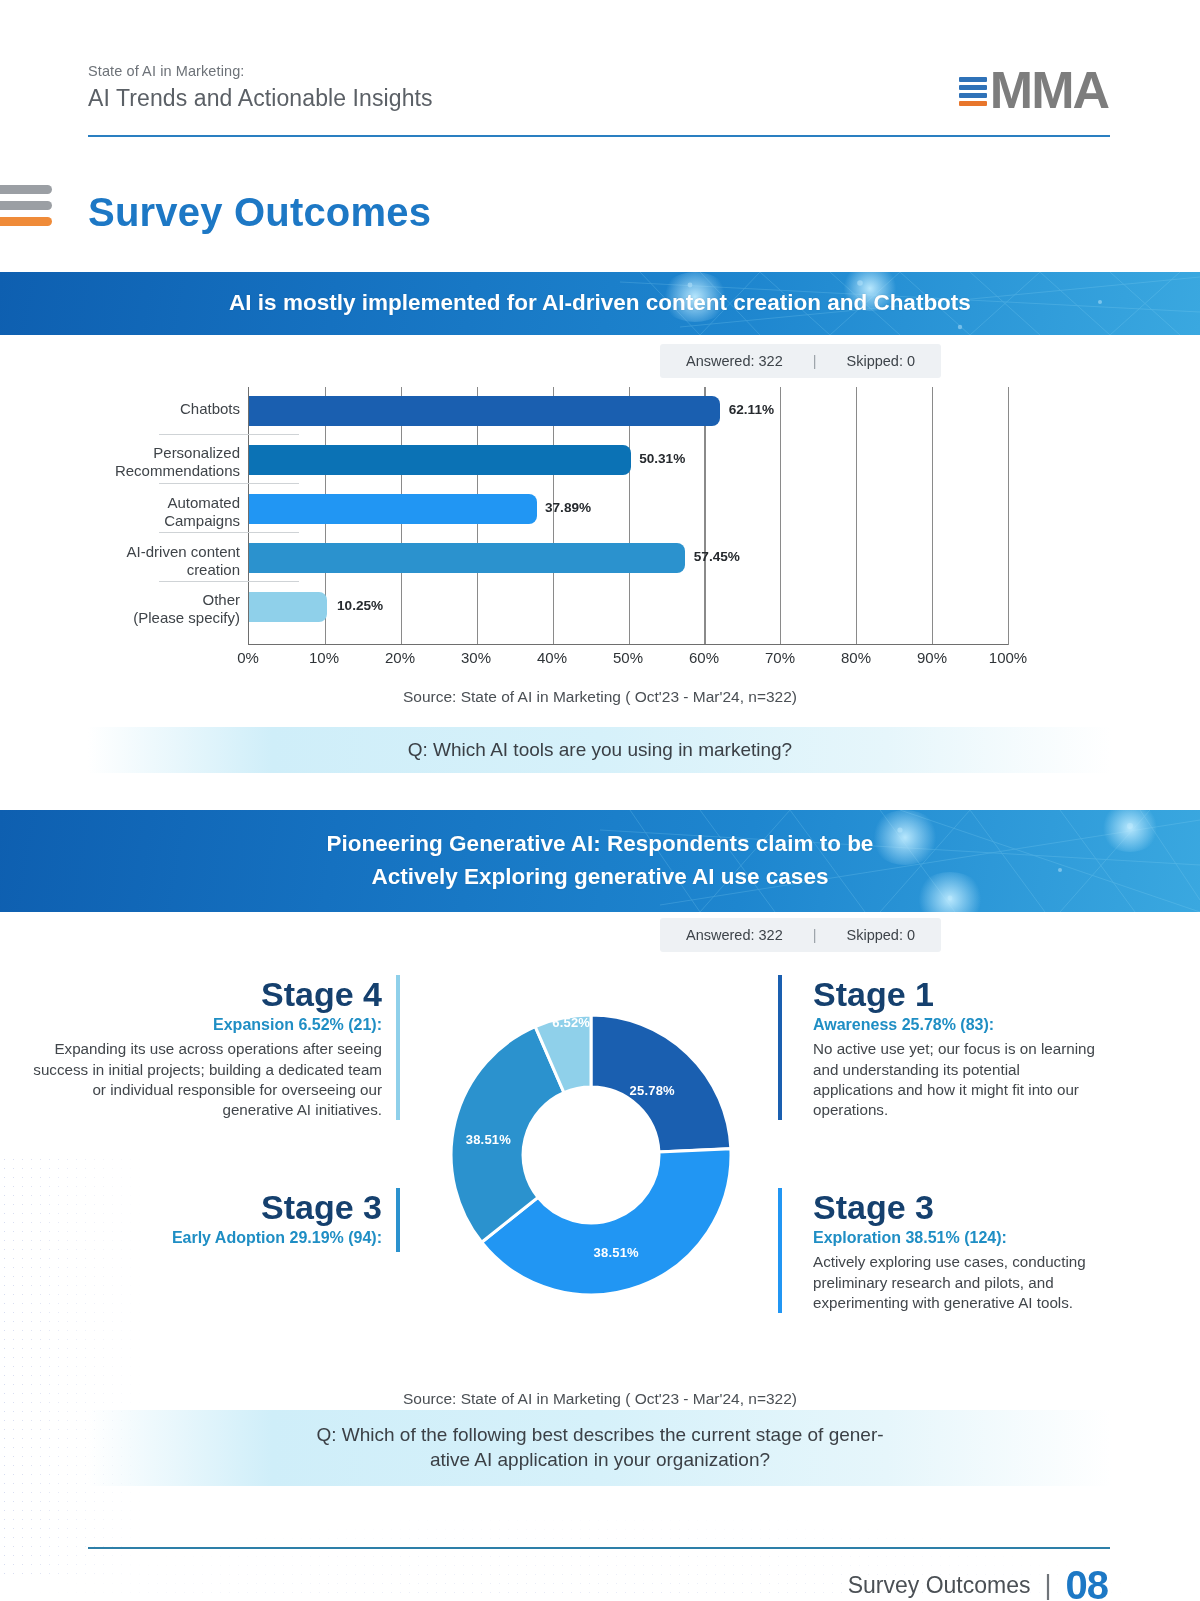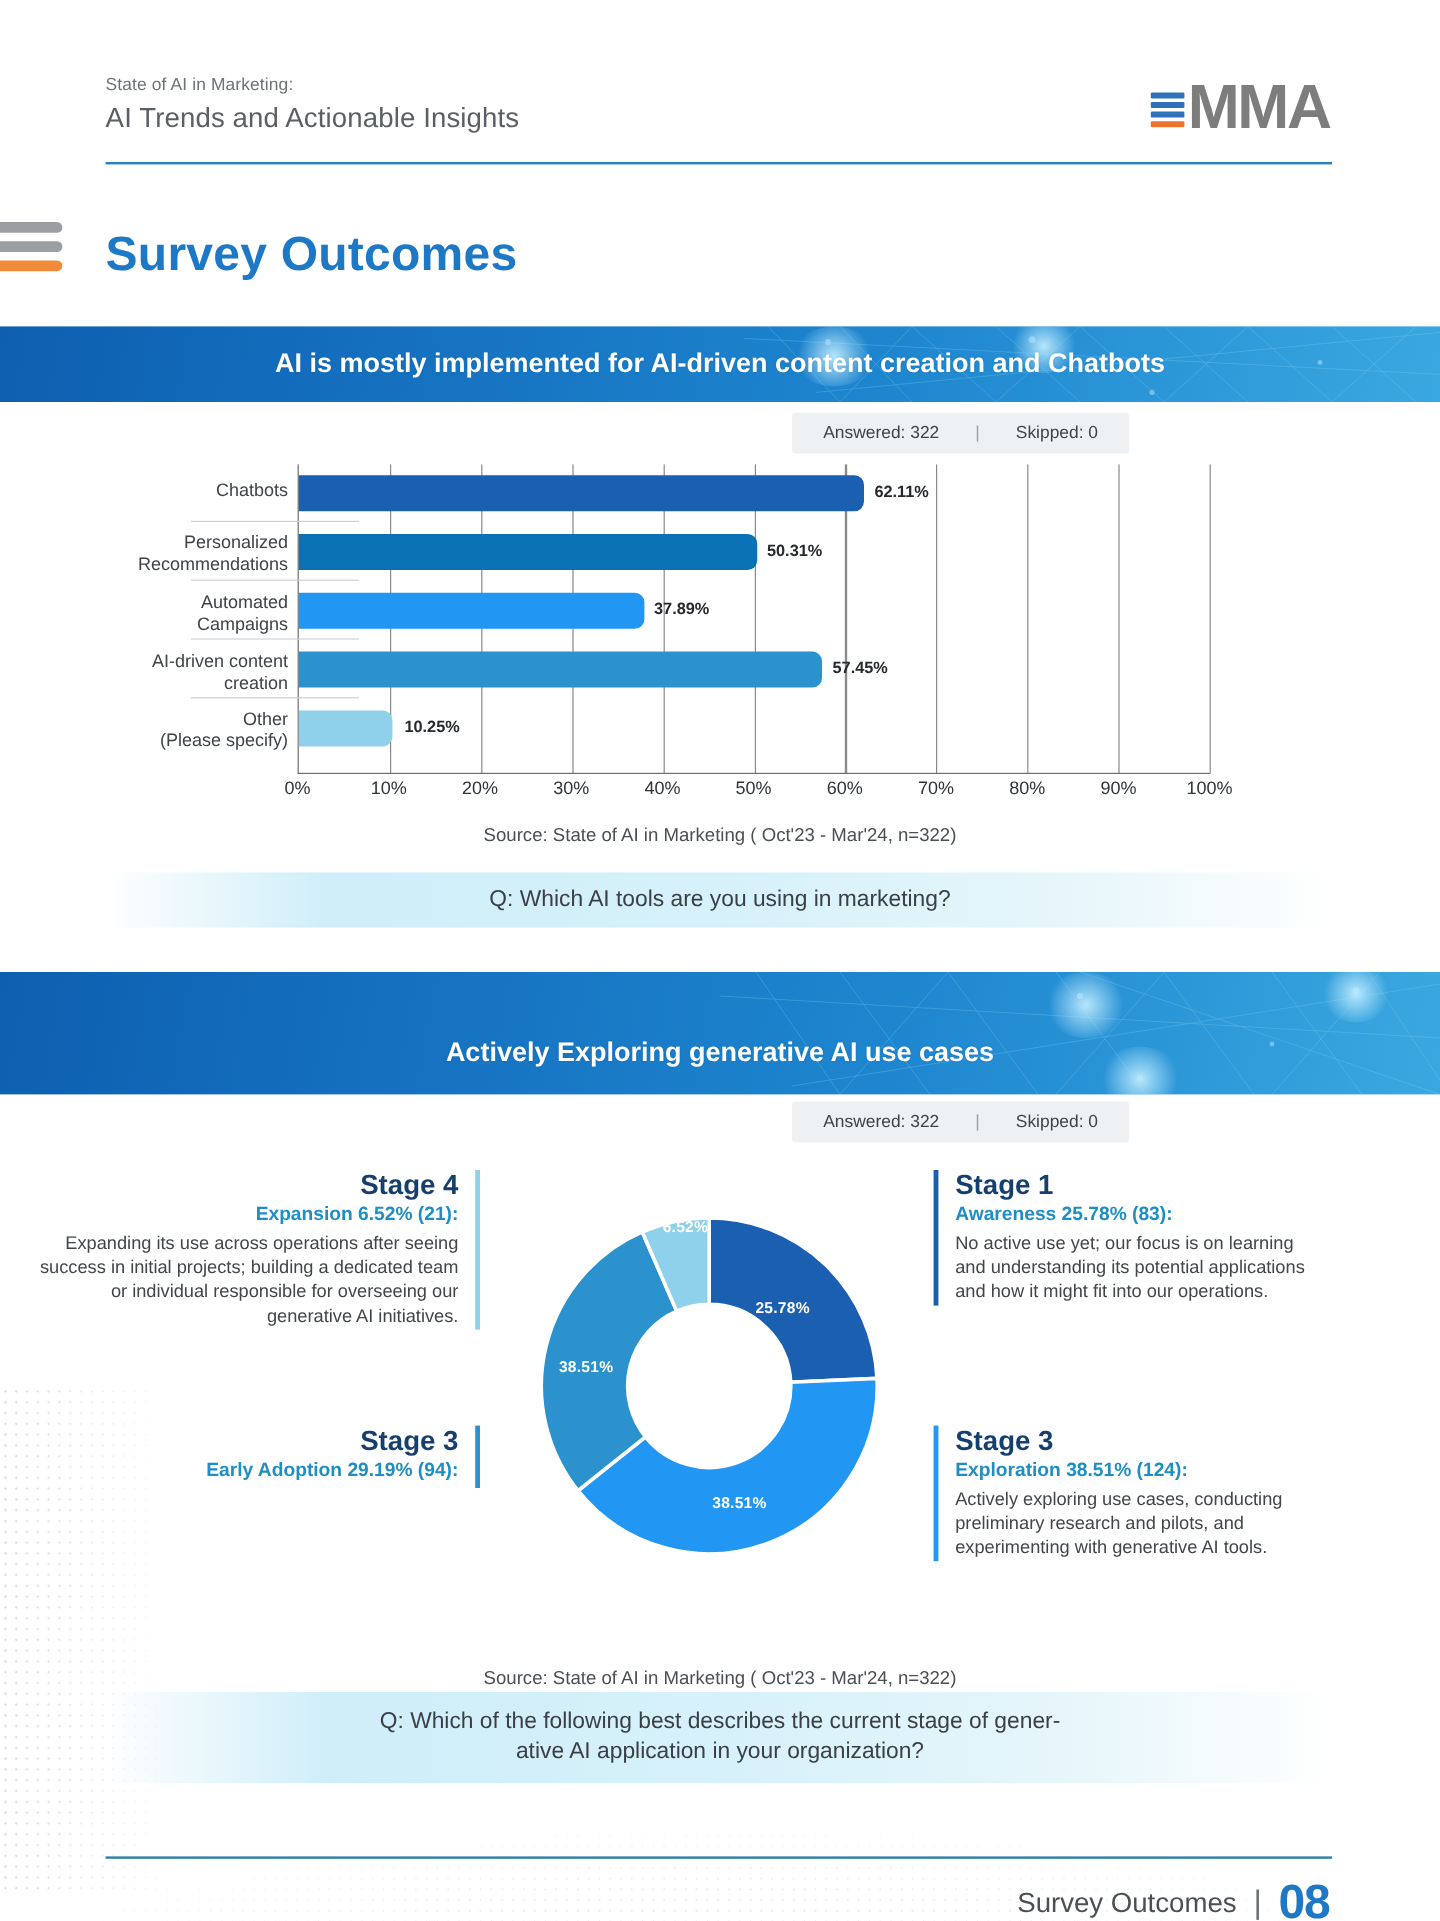--- a/index.html
+++ b/index.html
@@ -99,23 +99,23 @@
   }
 
   
   .donutwrap { position: absolute; left: 411px; top: 940px; width: 360px; height: 360px; }
   .donut { position: absolute; inset: 0; }
   .slice-lab { position: absolute; font-size: 13px; font-weight: bold; color: #fff; white-space: nowrap;
                transform: translate(-50%,-50%); letter-spacing: .2px; }
 
   
   .stage { position: absolute; font-size: 15.2px; color: #41464b; line-height: 1.33; }
-  .stage .sname { font-size: 23px; font-weight: bold; color: #15406e; line-height: 1.12; }
+  .stage .sname { font-size: 34px; font-weight: bold; color: #15406e; line-height: 1.12; }
   .stage .ssub { font-size: 16px; font-weight: bold; color: #1f8ec4; margin-top: 1px; margin-bottom: 4px; }
-  .stage.right { text-align: left; padding-left: 14px; border-left: 4px solid; }
+  .stage.right { text-align: left; padding-left: 31px; border-left: 4px solid; }
   .stage.left { text-align: right; padding-right: 14px; border-right: 4px solid; }
 
   .footer-rule { position: absolute; left: 88px; top: 1512px; width: 1022px; height: 1.6px; background: #2d7fa8; }
   .footer { position: absolute; right: 92px; top: 1528px; display: flex; align-items: center; gap: 14px; }
   .footer .ftxt { font-size: 23px; color: #4b5055; }
   .footer .fsep { font-size: 27px; color: #6f7479; }
   .footer .fnum { font-size: 40px; font-weight: bold; color: #1d78c5; letter-spacing: -1px; }
 </style>
 </head>
 <body>
@@ -243,21 +243,21 @@
         <circle cx="900" cy="20" r="2.6"></circle>
           <circle cx="1130" cy="16" r="3"></circle>
         <circle cx="950" cy="88" r="2.4"></circle>
           <circle cx="1060" cy="60" r="2"></circle>
       </g>
     </svg>
     <span class="glow" style="left:870px;top:0px;width:70px;height:55px"></span>
     <span class="glow" style="left:1100px;top:-6px;width:60px;height:48px"></span>
     <span class="glow" style="left:915px;top:62px;width:70px;height:55px"></span>
     <span class="bannertxt">
-      <br>
+      <span>Pioneering Generative AI: Respondents claim to be</span><br>
       <span>Actively Exploring generative AI use cases</span>
     </span>
   </div>
 
   <div class="pill" style="left:660px;top:883px;">
     <span>Answered: 322</span>
     <span class="sep">|</span>
     <span>Skipped: 0</span>
   </div>
 

